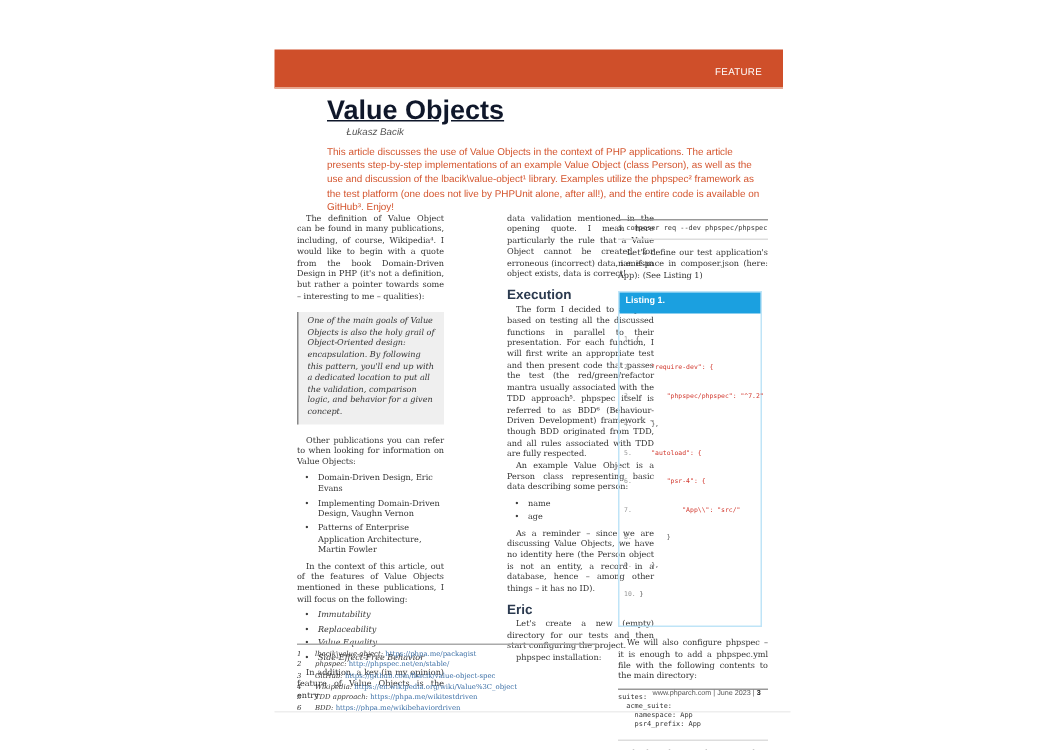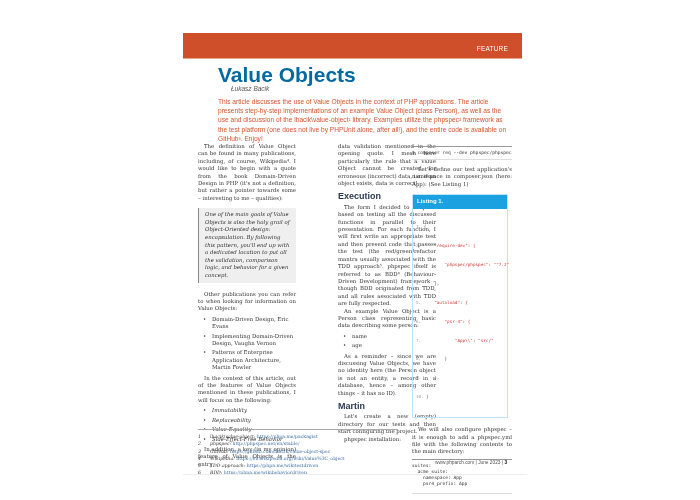--- a/index.html
+++ b/index.html
@@ -1,20 +1,20 @@
 <!DOCTYPE html>
 <html><head>
 <meta charset="utf-8">
 <style>
   html,body{margin:0;padding:0;background:#fff;}
   body{width:700px;height:500px;position:relative;overflow:hidden;font-family:"DejaVu Serif",serif;color:#333;}
   .page{position:absolute;left:183px;top:0;width:344px;height:500px;}
   .topbar{position:absolute;left:0;top:33px;width:339px;height:25px;background:#cf4f2a;border-bottom:1px solid #e7a78f;}
   .topbar .tag{position:absolute;right:14px;top:12px;font-family:"Liberation Sans",sans-serif;font-size:6.5px;color:#fff;letter-spacing:0.2px;}
-  .title{position:absolute;left:35px;top:63px;font-family:"Liberation Sans",sans-serif;font-weight:bold;font-size:21px;color:#0369a1;}
+  .title{position:absolute;left:35px;top:63px;font-family:"Liberation Sans",sans-serif;font-weight:bold;font-size:18px;color:#0f172a;text-decoration:underline;}
   .author{position:absolute;left:48px;top:85px;font-family:"Liberation Sans",sans-serif;font-style:italic;font-size:6.5px;color:#555;}
   .abstract{position:absolute;left:35px;top:97px;width:292px;font-family:"Liberation Sans",sans-serif;font-size:6.6px;line-height:9.2px;color:#d4552e;}
   .col{position:absolute;top:143px;font-size:5.4px;line-height:7.4px;color:#333;text-align:justify;}
   .col1{left:15px;width:98px;}
   .col2{left:122px;width:98px;margin-left:33px;}
   .col3{left:229px;width:100px;}
   .col p{margin:0;text-indent:6px;}
   .col p.noind{text-indent:0;}
   .pullquote{margin:6px 0 8px 0;border-left:1.5px solid #888;background:#efefef;padding:3px 4px 3px 6px;font-style:italic;font-size:5.4px;line-height:7.6px;color:#333;text-align:left;}
   .col ul{margin:3px 0 3px 0;padding-left:14px;}
@@ -72,21 +72,21 @@
   <div class="col col2">
     <p class="noind">data validation mentioned in the opening quote. I mean here particularly the rule that a Value Object cannot be created for erroneous (incorrect) data, i.e. if an object exists, data is correct!</p>
     <h3>Execution</h3>
     <p>The form I decided to adopt is based on testing all the discussed functions in parallel to their presentation. For each function, I will first write an appropriate test and then present code that passes the test (the red/green/refactor mantra usually associated with the TDD approach⁵. phpspec itself is referred to as BDD⁶ (Behaviour-Driven Development) framework – though BDD originated from TDD, and all rules associated with TDD are fully respected.</p>
     <p>An example Value Object is a Person class representing basic data describing some person:</p>
     <ul>
       <li>name</li>
       <li>age</li>
     </ul>
     <p>As a reminder – since we are discussing Value Objects, we have no identity here (the Person object is not an entity, a record in a database, hence – among other things – it has no ID).</p>
-    <h3>Martin</h3>
+    <h3>Eric</h3>
     <p>Let's create a new (empty) directory for our tests and then start configuring the project.</p>
     <p>phpspec installation:</p>
   </div>
 
   <div class="col col3">
     <div class="codeline">$ composer req --dev phpspec/phpspec</div>
     <p>Let's define our test application's namespace in composer.json (here: App): (See Listing 1)</p>
     <div class="listing">
       <div class="lhead">Listing 1.</div>
       <div class="lbody">

